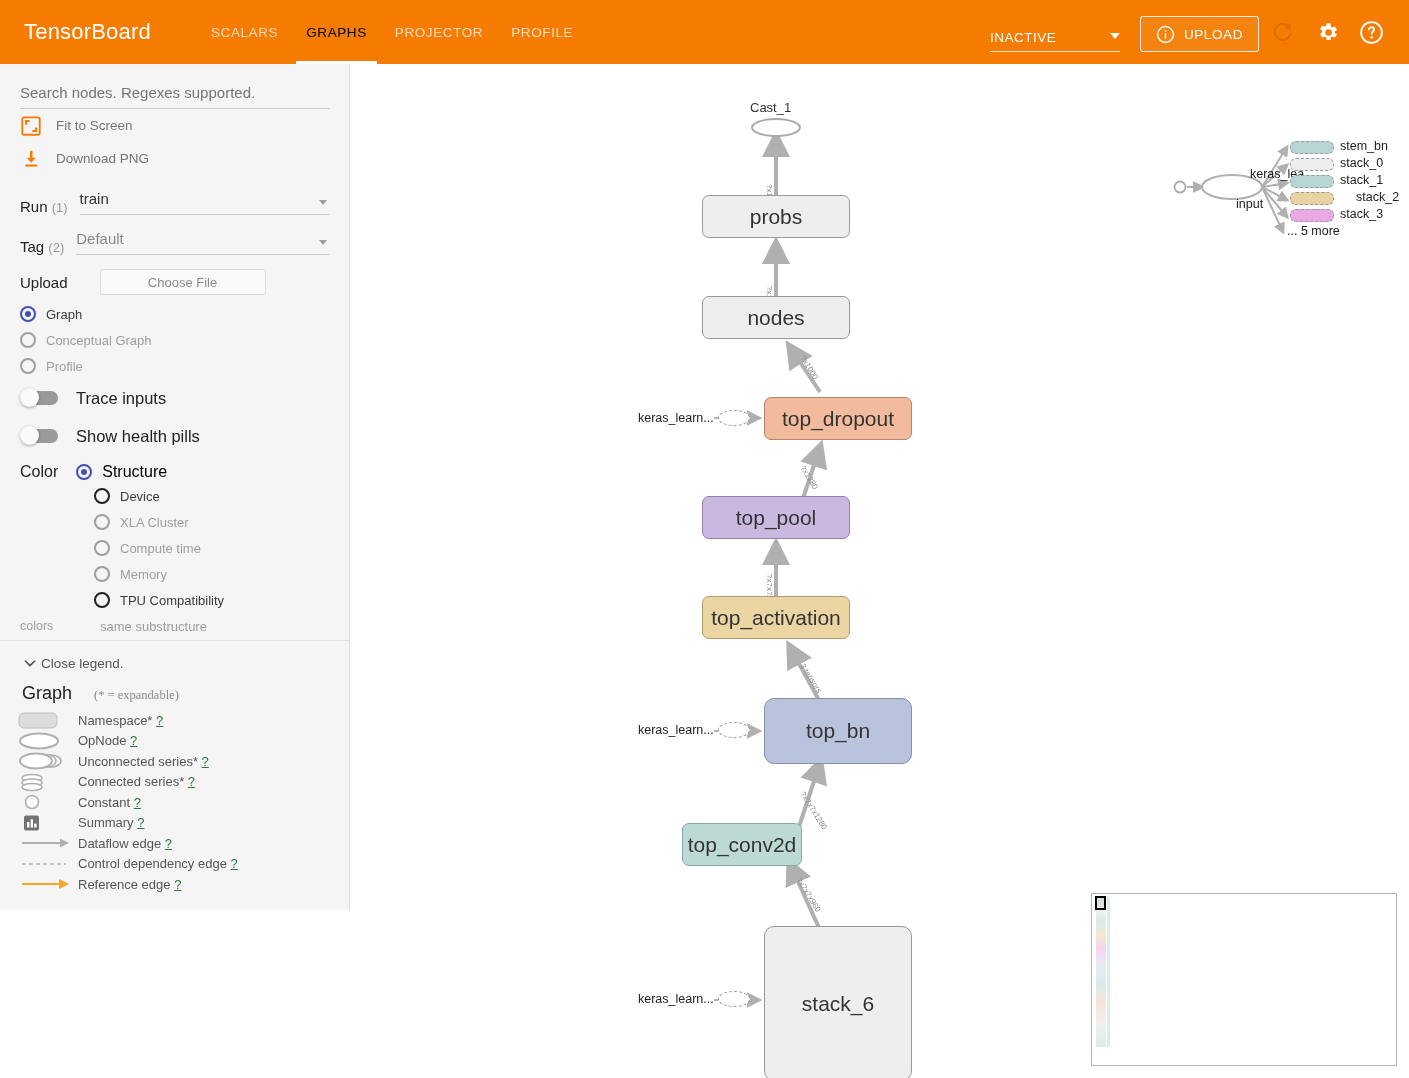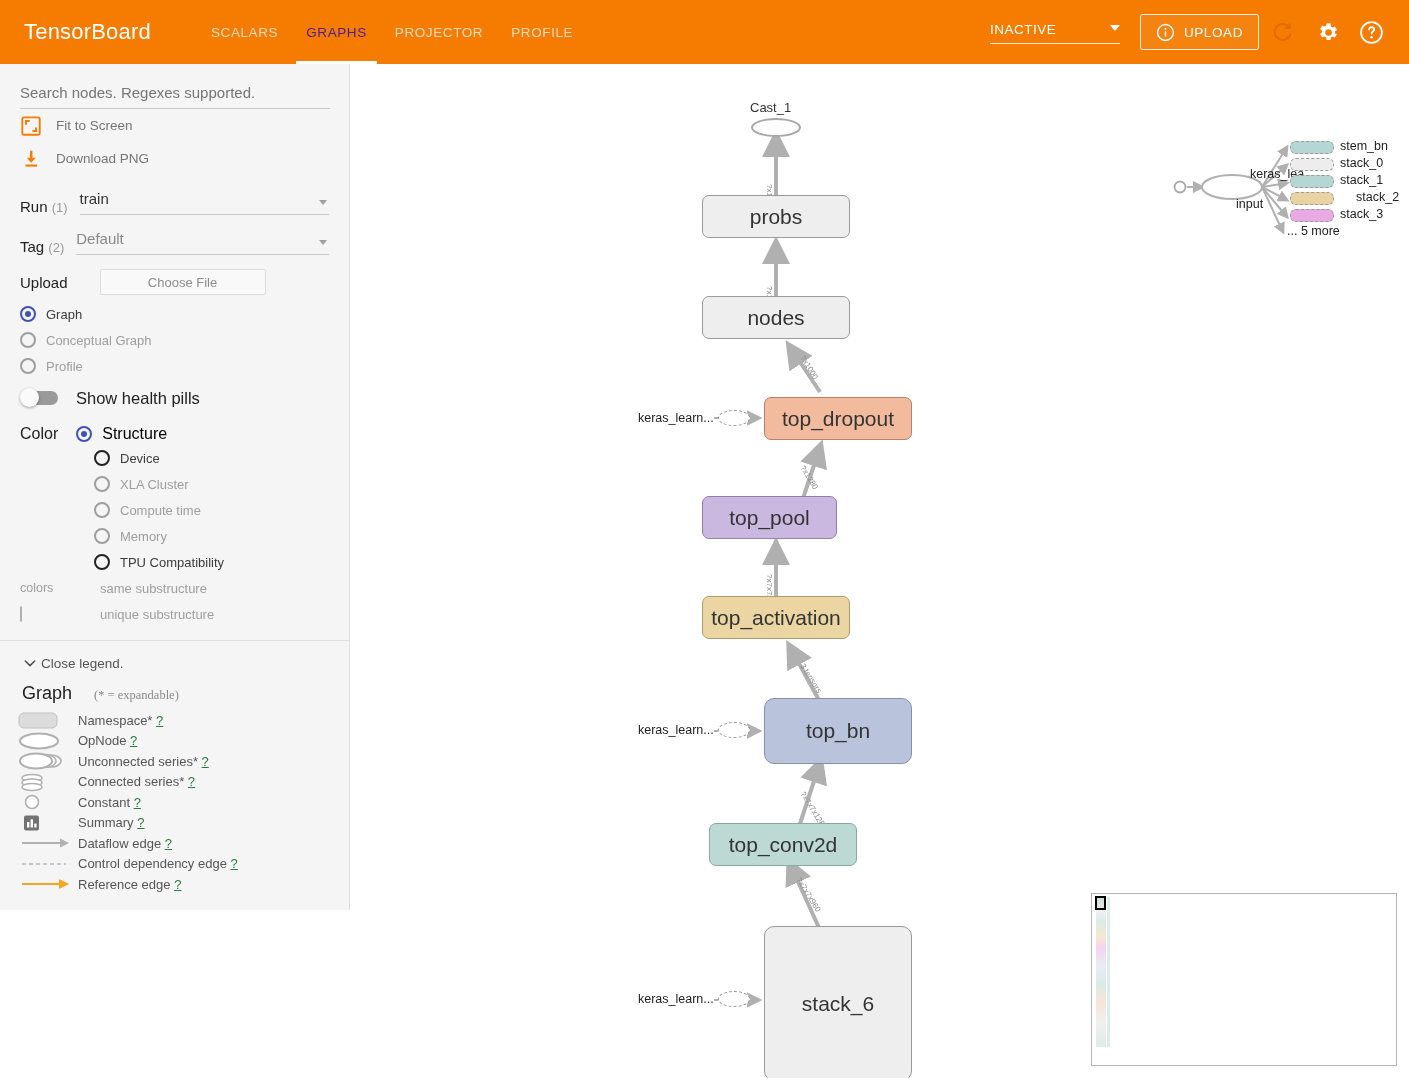--- a/index.html
+++ b/index.html
@@ -22,27 +22,27 @@
     color: #fff; font-size: 22px; letter-spacing: .2px;
     margin-left: 24px; margin-right: 46px; white-space: nowrap;
   }
   .tb-tabs { display: flex; align-items: stretch; height: 64px; }
   .tb-tab {
     display: flex; align-items: center; justify-content: center;
     padding: 0 14px; height: 64px;
     color: rgba(255,255,255,.72); font-size: 13.5px; letter-spacing: .6px;
     cursor: pointer; position: relative; white-space: nowrap;
   }
-  .tb-tab.active { color: #4c1d95; text-align: right; }
+  .tb-tab.active { color: #000000; text-align: right; }
   .tb-tab.active::after {
     content: ""; position: absolute; left: 4px; right: 4px; bottom: 0;
     height: 3px; background: #fff;
   }
   .tb-right {
-    margin-left: auto; display: flex; align-items: center;
+    margin-left: auto; display: flex; align-items: flex-end;
     margin-right: 18px; gap: 0;
   }
   .tb-select {
     position: relative; width: 130px; margin-right: 20px;
     border-bottom: 1px solid rgba(255,255,255,.85);
     padding-bottom: 5px; cursor: pointer;
   }
   .tb-select span { color: #fff; font-size: 13.5px; letter-spacing: .5px; }
   .tb-caret {
     position: absolute; right: 0; top: 5px;
@@ -373,20 +373,27 @@
     <div class="radio-row">
       <span class="radio"></span>
       <span class="rlabel">Profile</span>
     </div>
 
     <div class="toggle-row">
       <span class="toggle">
         <i class="track"></i>
           <i class="knob"></i>
       </span>
+      <span class="tlabel">Trace inputs</span>
+    </div>
+    <div class="toggle-row">
+      <span class="toggle">
+        <i class="track"></i>
+          <i class="knob"></i>
+      </span>
       <span class="tlabel">Show health pills</span>
     </div>
 
     <div class="color-head">
       <span class="ctitle">Color</span>
       <span class="radio checked" style="margin-left:8px"></span>
       <span class="rlabel dark">Structure</span>
     </div>
     <div class="radio-row indent-radio">
       <span class="radio dark"></span>
@@ -564,27 +571,27 @@
 
     <div class="node-caption" style="left:400px;top:36px;">Cast_1</div>
     <div class="op-ellipse" style="left:401px;top:54px;width:50px;height:19px;"></div>
 
     <div class="gnode" style="left:352px;top:131px;width:148px;height:43px;background:#eeeeee;">probs</div>
 
     <div class="gnode" style="left:352px;top:232px;width:148px;height:43px;background:#eeeeee;">nodes</div>
 
     <div class="gnode" style="left:414px;top:333px;width:148px;height:43px;background:#f2bb9e;border-color:#b5826b;">top_dropout</div>
 
-    <div class="gnode" style="left:352px;top:432px;width:135px;height:43px;background:#cbb8e0;border-color:#9080ab;">top_pool</div>
+    <div class="gnode" style="left:352px;top:432px;width:148px;height:43px;background:#cbb8e0;border-color:#9080ab;">top_pool</div>
 
     <div class="gnode" style="left:352px;top:532px;width:148px;height:43px;background:#ebd6a3;border-color:#ad9c70;">top_activation</div>
 
     <div class="gnode big" style="left:414px;top:634px;width:148px;height:66px;background:#b9c4dc;border-color:#8690a8;">top_bn</div>
 
-    <div class="gnode" style="left:359px;top:759px;width:148px;height:43px;background:#bdd9d4;border-color:#8aa8a3;">top_conv2d</div>
+    <div class="gnode" style="left:332px;top:759px;width:120px;height:43px;background:#bdd9d4;border-color:#8aa8a3;">top_conv2d</div>
 
     <div class="gnode big" style="left:414px;top:862px;width:148px;height:155px;background:#eeeeee;">stack_6</div>
 
     <div class="aux-label" style="left:288px;top:347px;">keras_learn...</div>
     <div class="dash-ellipse" style="left:368px;top:346px;width:32px;height:16px;"></div>
 
     <div class="aux-label" style="left:288px;top:659px;">keras_learn...</div>
     <div class="dash-ellipse" style="left:368px;top:658px;width:32px;height:16px;"></div>
 
     <div class="aux-label" style="left:288px;top:928px;">keras_learn...</div>

